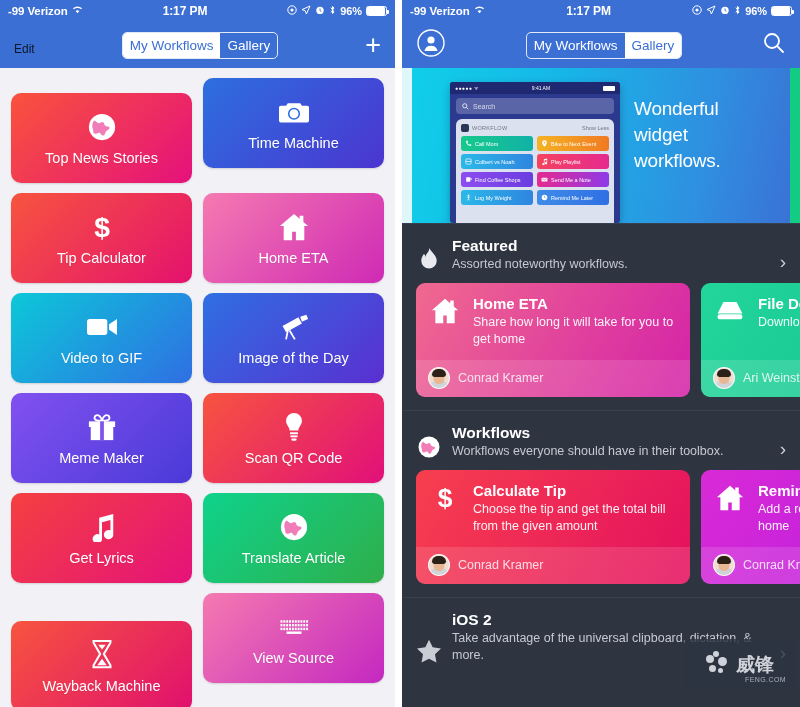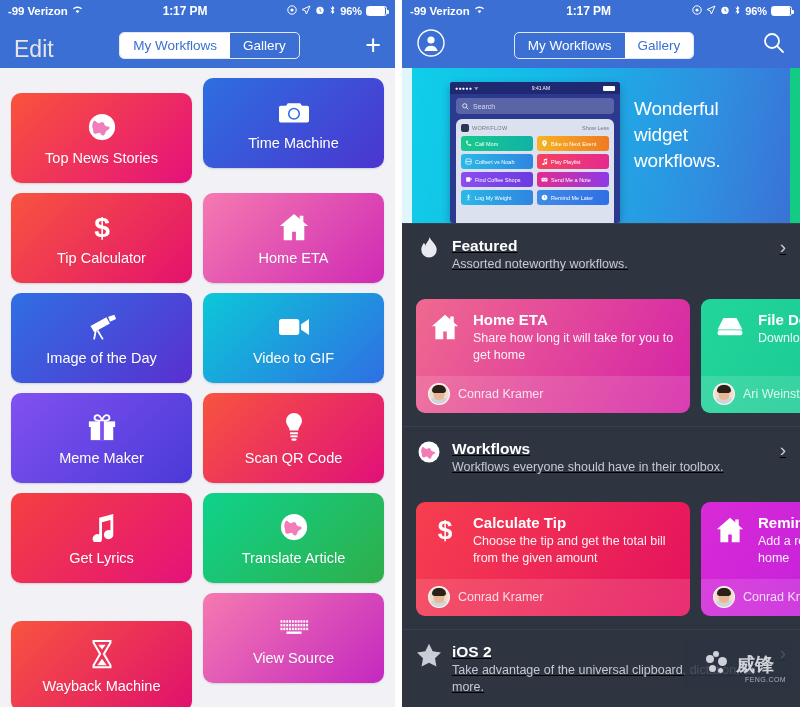--- a/index.html
+++ b/index.html
@@ -17,26 +17,26 @@
   .sb-center { flex:1; text-align:center; font-size:12px; }
   .sb-right { display:flex; align-items:center; gap:4px; flex:0 0 auto; font-size:11px;justify-content:center; }
   .sb-ico { display:inline-block; line-height:1; }
   .battery { width:21px; height:10px; border:1.2px solid #fff; border-radius:2.5px; position:relative; }
   .battery::after { content:""; position:absolute; right:-3px; top:3px; width:1.8px; height:4px;
     background:#fff; border-radius:0 1px 1px 0; }
   .battery > i { display:block; height:100%; background:#fff; border-radius:1px; width:96%; }
 
   .navbar { height:46px; background:#3b6fd4; display:flex; align-items:center;
     justify-content:space-between; padding:0 14px; color:#fff; }
-  .nav-edit { font-size:23px; color:#e5e5e5; cursor:pointer;margin-top:8px; }
+  .nav-edit { font-size:12px; color:#0f172a; cursor:pointer;margin-top:8px; }
   .nav-plus { font-size:27px; font-weight:300; line-height:1; cursor:pointer; }
 
   .segmented { display:flex; border:1.3px solid rgba(255,255,255,.85); border-radius:5px;
     overflow:hidden; height:27px; }
-  .seg { display:flex; align-items:center; justify-content:center; padding:0 13px;
+  .seg { display:flex; align-items:center; justify-content:center; padding:0 7px;
     font-size:13.5px; white-space:nowrap; cursor:pointer; color:#fff; }
   .seg.active { background:#fff; color:#3b6fd4; }
 
   .grid { padding:10px 11px 0 11px; display:grid; grid-template-columns:1fr 1fr;
     gap:10px 11px; }
   .tile { position:relative; height:90px; border-radius:10px; overflow:hidden;
     display:flex; flex-direction:column; align-items:center; justify-content:center;
     box-shadow:0 1px 2px rgba(0,0,0,.14); cursor:pointer; }
   .tile .t-icon { color:#fff; font-size:30px; line-height:1; margin-bottom:6px;
     display:flex; align-items:center; justify-content:center; height:34px; }
@@ -70,21 +70,21 @@
   .hp-wf-t { font-size:5.5px; color:#707585; letter-spacing:.3px; }
   .hp-showless { font-size:5.5px; color:#707585; }
   .hp-rows { display:grid; grid-template-columns:1fr 1fr; gap:3px 4px; }
   .hp-chip { height:15px; border-radius:3px; display:flex; align-items:center;
     gap:3px; padding:0 4px; color:#fff; font-size:5.5px; overflow:hidden; white-space:nowrap; }
   .hp-chip .ci { font-size:6.5px; }
   .hero-text { position:absolute; left:232px; top:28px; color:#fff; font-size:19px;
     line-height:1.38; font-weight:400; letter-spacing:-.2px; }
 
   .section { border-top:1px solid #3a414e; }
-  .sec-head { display:flex; align-items:flex-start; padding:12px 14px 26px 14px; cursor:pointer;text-decoration:underline; }
+  .sec-head { display:flex; align-items:flex-end; padding:12px 14px 10px 14px; cursor:pointer; }
   .sec-ico { width:26px; height:26px; flex:0 0 26px; display:flex; align-items:center;
     justify-content:center; color:#e8eaef; font-size:20px; margin-right:10px; }
   .sec-txt { flex:1; min-width:0; }
   .sec-title { color:#fff; font-size:15.5px; font-weight:bold; line-height:1.25; }
   .sec-sub { color:#c4c9d2; font-size:12.5px; line-height:1.35; margin-top:1px; }
   .sec-chev { color:#c9ced6; font-size:19px; font-weight:300; padding-left:8px; }
 
   .cards { display:flex; gap:11px; padding:0 0 13px 14px; }
   .gcard { width:274px; flex:0 0 274px; border-radius:9px; overflow:hidden;
     display:flex; flex-direction:column; cursor:pointer; }
@@ -199,38 +199,38 @@
         </div>
         <div class="tile" style="background: linear-gradient(135deg, rgb(245, 122, 176) 0%, rgb(207, 42, 181) 100%);">
           <div class="t-icon">
             <svg width="30" height="30" viewBox="0 0 32 30">
               <path d="M16 1 1 14h4v15h9v-9h4v9h9V14h4z" fill="#fff"></path>
               <rect x="22" y="3" width="4" height="7" fill="#fff"></rect>
             </svg>
           </div>
           <div class="t-label">Home ETA</div>
         </div>
+        <div class="tile" style="background: linear-gradient(135deg, rgb(12, 200, 216) 0%, rgb(47, 111, 227) 100%);">
+          <div class="t-icon">
+            <svg width="30" height="30" viewBox="0 0 34 22">
+              <rect x="0" y="2" width="23" height="18" rx="3" fill="#fff"></rect>
+              <path d="M25 8l9-6v18l-9-6z" fill="#fff"></path>
+            </svg>
+          </div>
+          <div class="t-label">Video to GIF</div>
+        </div>
         <div class="tile" style="background: linear-gradient(135deg, rgb(47, 111, 227) 0%, rgb(90, 47, 208) 100%);">
           <div class="t-icon">
             <svg width="30" height="30" viewBox="0 0 34 30">
               <path d="M4 14 22 4l4 7L8 21z" fill="#fff"></path>
               <path d="M24 3.5 31 1l2 5-7 3z" fill="#fff"></path>
               <path d="M10 19 8 29M12 19l6 10" stroke="#fff" stroke-width="2"></path>
             </svg>
           </div>
           <div class="t-label">Image of the Day</div>
-        </div>
-        <div class="tile" style="background: linear-gradient(135deg, rgb(12, 200, 216) 0%, rgb(47, 111, 227) 100%);">
-          <div class="t-icon">
-            <svg width="30" height="30" viewBox="0 0 34 22">
-              <rect x="0" y="2" width="23" height="18" rx="3" fill="#fff"></rect>
-              <path d="M25 8l9-6v18l-9-6z" fill="#fff"></path>
-            </svg>
-          </div>
-          <div class="t-label">Video to GIF</div>
         </div>
         <div class="tile" style="background: linear-gradient(135deg, rgb(129, 81, 240) 0%, rgb(74, 58, 216) 100%);">
           <div class="t-icon">
             <svg width="30" height="30" viewBox="0 0 32 32">
               <path d="M9 4c3-2 6 1 7 5-4 1-8 0-8-3z" fill="none" stroke="#fff" stroke-width="2"></path>
               <path d="M23 4c-3-2-6 1-7 5 4 1 8 0 8-3z" fill="none" stroke="#fff" stroke-width="2"></path>
               <rect x="2" y="10" width="28" height="6" fill="#fff"></rect>
               <rect x="4" y="16" width="24" height="14" fill="#fff"></rect>
               <rect x="14" y="10" width="4" height="20" fill="#8151f0"></rect>
             </svg>

